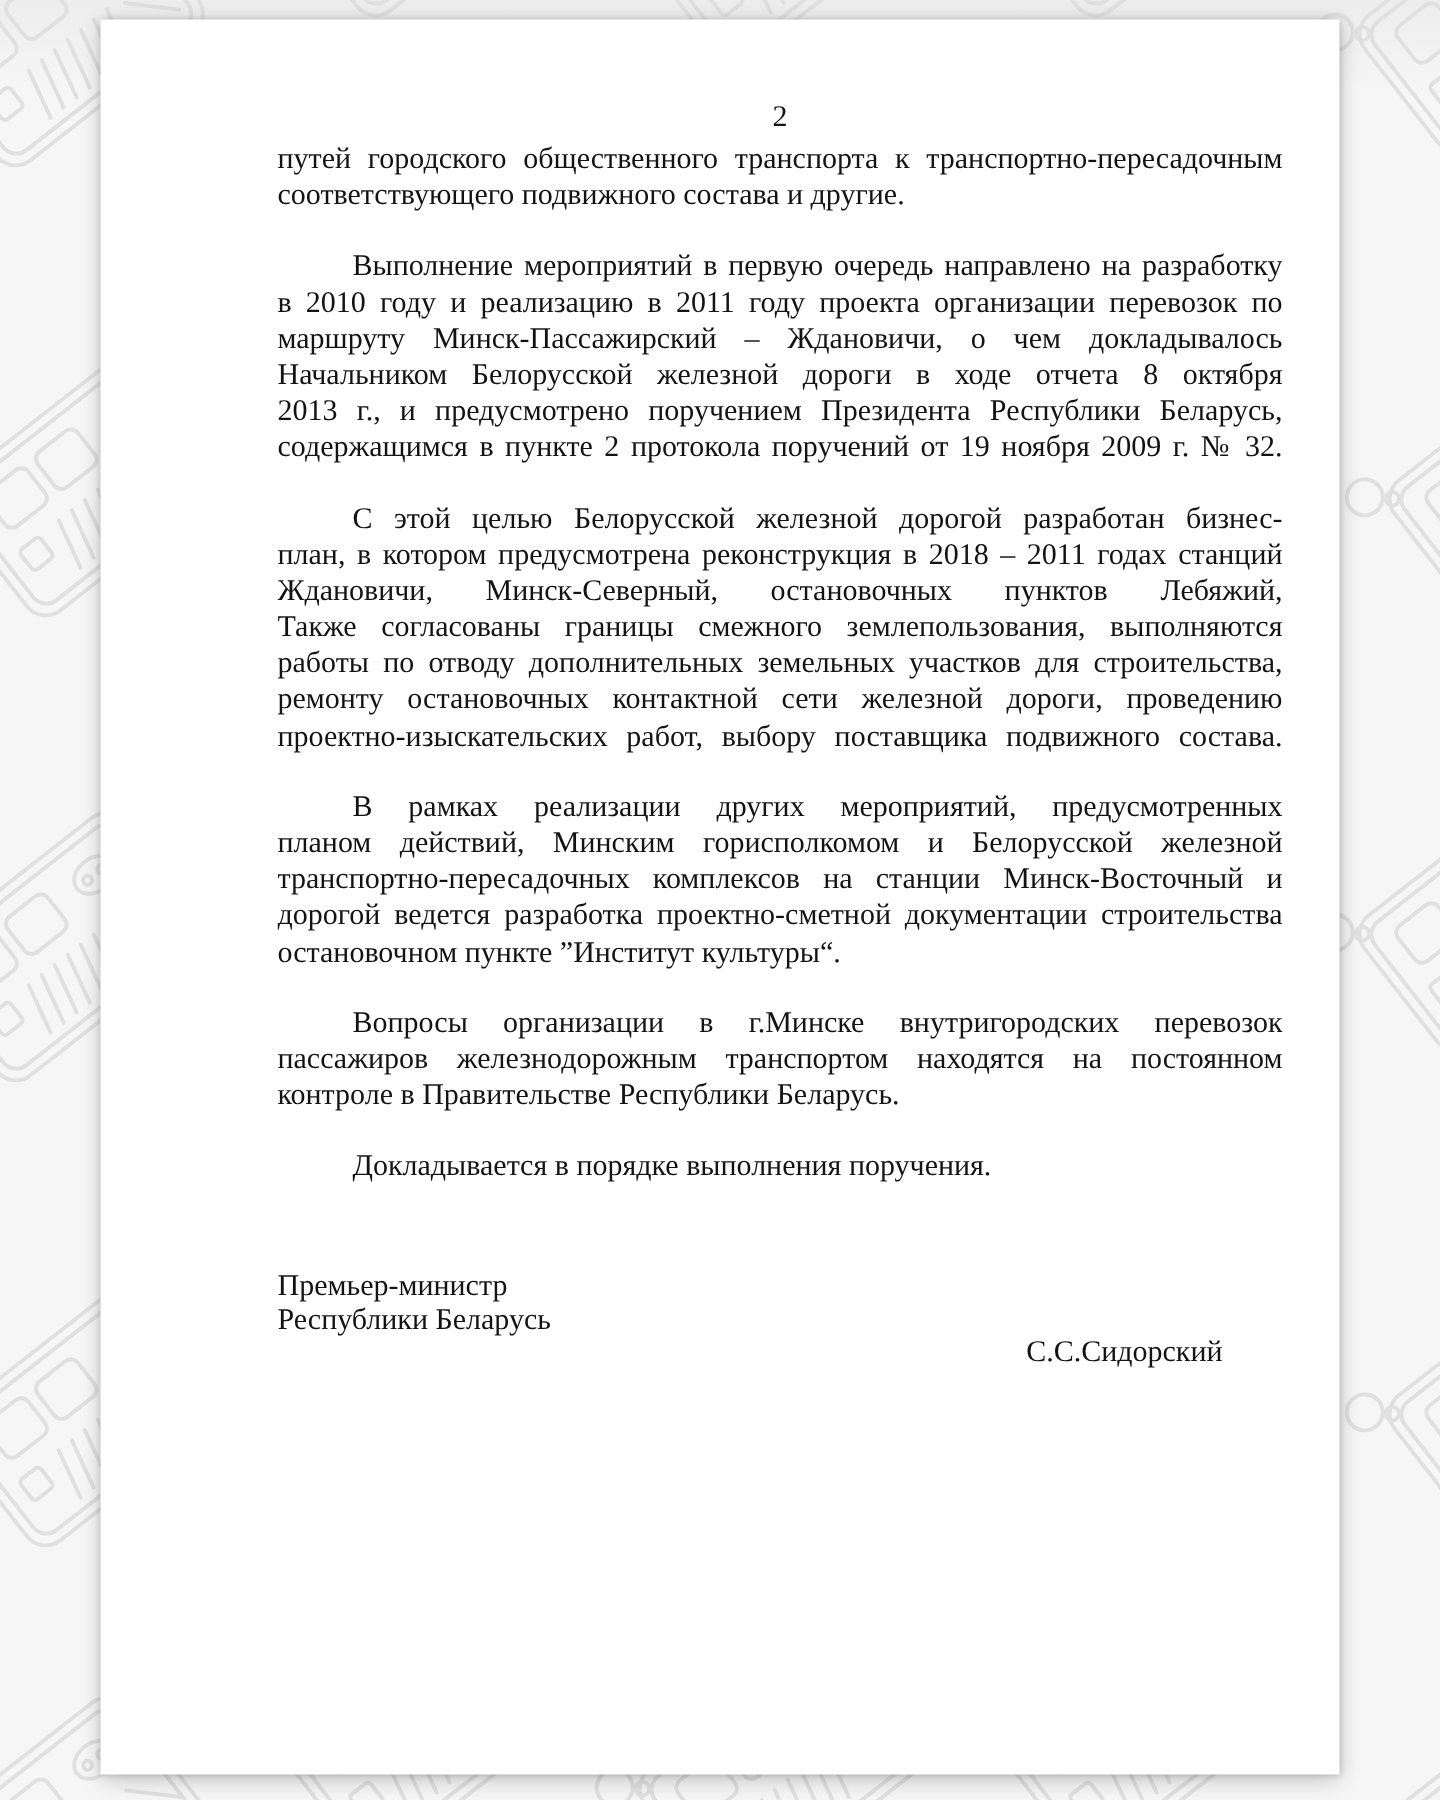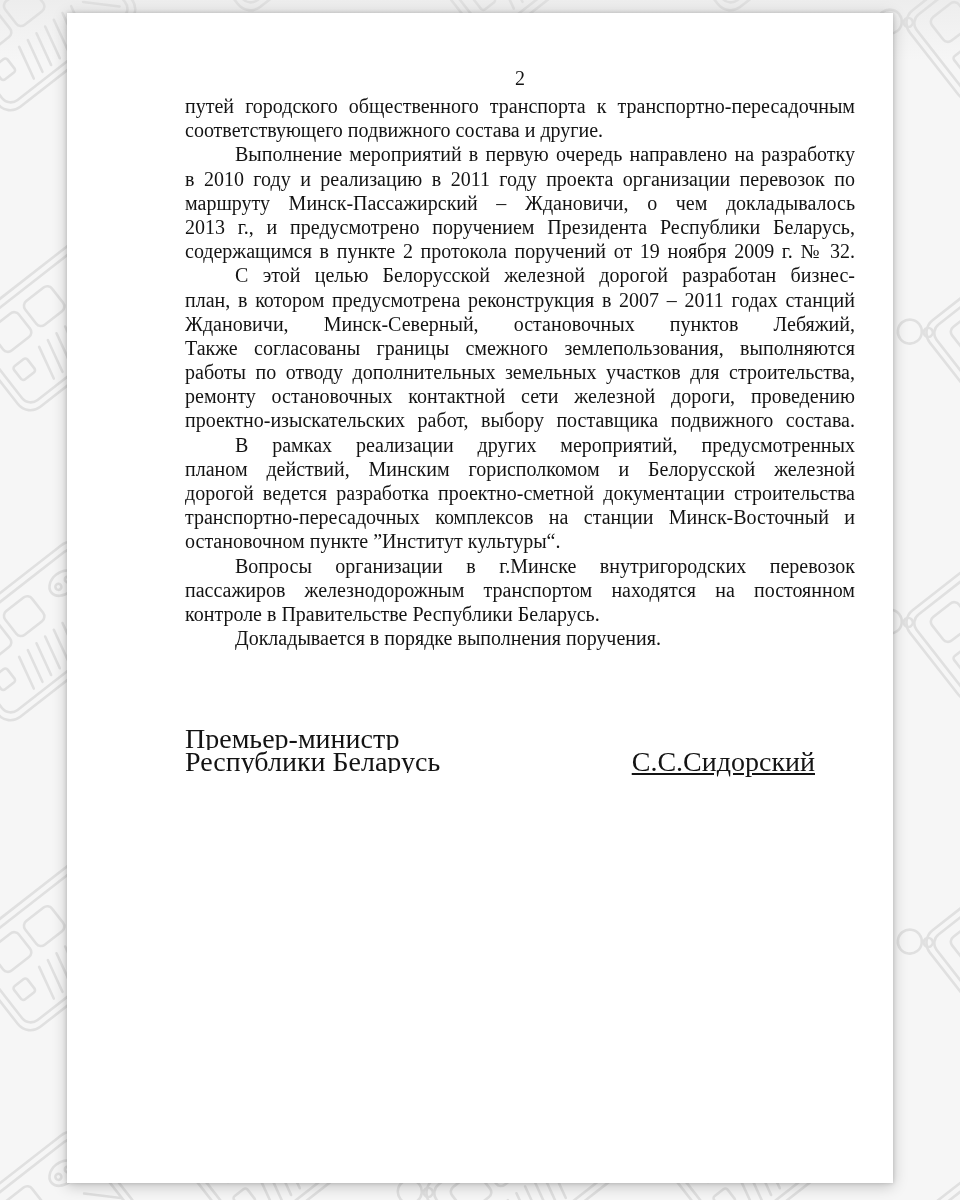--- a/index.html
+++ b/index.html
@@ -51,29 +51,28 @@
     line-height: 24.2px;
     height: 24.2px;
     overflow: hidden;
   }
   .line.j {
     text-align: justify;
     text-align-last: justify;
   }
   .line.ind {
     padding-left: 50px;
+    margin-top: 23px;
   }
   .signature {
     width: 670px;
     margin-top: 56px;
     display: flex;
     justify-content: space-between;
-    align-items: flex-end;
-    font-size: 28px;
-    text-decoration: underline;
+    font-size: 20px;
   }
   .sig-left .line { line-height: 23px; height: 23px; }
   .sig-name {
     line-height: 23px;
     padding-right: 40px;
     margin-top: 44px;
   }
 </style>
 </head>
 <body>
@@ -136,37 +135,38 @@
 
     <div class="doc-body">
         <div class="paragraph">
           <div class="line j">путей городского общественного транспорта к транспортно-пересадочным</div>
           <div class="line">соответствующего подвижного состава и другие.</div>
         </div>
         <div class="paragraph">
           <div class="line j ind">Выполнение мероприятий в первую очередь направлено на разработку</div>
           <div class="line j">в 2010 году и реализацию в 2011 году проекта организации перевозок по</div>
           <div class="line j">маршруту Минск-Пассажирский – Ждановичи, о чем докладывалось</div>
+          <div class="line j">Начальником Белорусской железной дороги в ходе отчета 8 октября</div>
           <div class="line j">2013 г., и предусмотрено поручением Президента Республики Беларусь,</div>
           <div class="line j">содержащимся в пункте 2 протокола поручений от 19 ноября 2009 г. № 32.</div>
         </div>
         <div class="paragraph">
           <div class="line j ind">С этой целью Белорусской железной дорогой разработан бизнес-</div>
-          <div class="line j">план, в котором предусмотрена реконструкция в 2007 – 2011 годах станций</div>
+          <div class="line j">план, в котором предусмотрена реконструкция в 2018 – 2011 годах станций</div>
           <div class="line j">Ждановичи, Минск-Северный, остановочных пунктов Лебяжий, Масюковщина.</div>
           <div class="line j">Также согласованы границы смежного землепользования, выполняются</div>
           <div class="line j">работы по отводу дополнительных земельных участков для строительства,</div>
           <div class="line j">ремонту остановочных контактной сети железной дороги, проведению</div>
           <div class="line j">проектно-изыскательских работ, выбору поставщика подвижного состава.</div>
         </div>
         <div class="paragraph">
           <div class="line j ind">В рамках реализации других мероприятий, предусмотренных указанным</div>
           <div class="line j">планом действий, Минским горисполкомом и Белорусской железной</div>
+          <div class="line j">транспортно-пересадочных комплексов на станции Минск-Восточный и</div>
           <div class="line j">дорогой ведется разработка проектно-сметной документации строительства</div>
-          <div class="line j">транспортно-пересадочных комплексов на станции Минск-Восточный и</div>
           <div class="line">остановочном пункте ”Институт культуры“.</div>
         </div>
         <div class="paragraph">
           <div class="line j ind">Вопросы организации в г.Минске внутригородских перевозок</div>
           <div class="line j">пассажиров железнодорожным транспортом находятся на постоянном</div>
           <div class="line">контроле в Правительстве Республики Беларусь.</div>
         </div>
         <div class="paragraph">
           <div class="line ind">Докладывается в порядке выполнения поручения.</div>
         </div>

